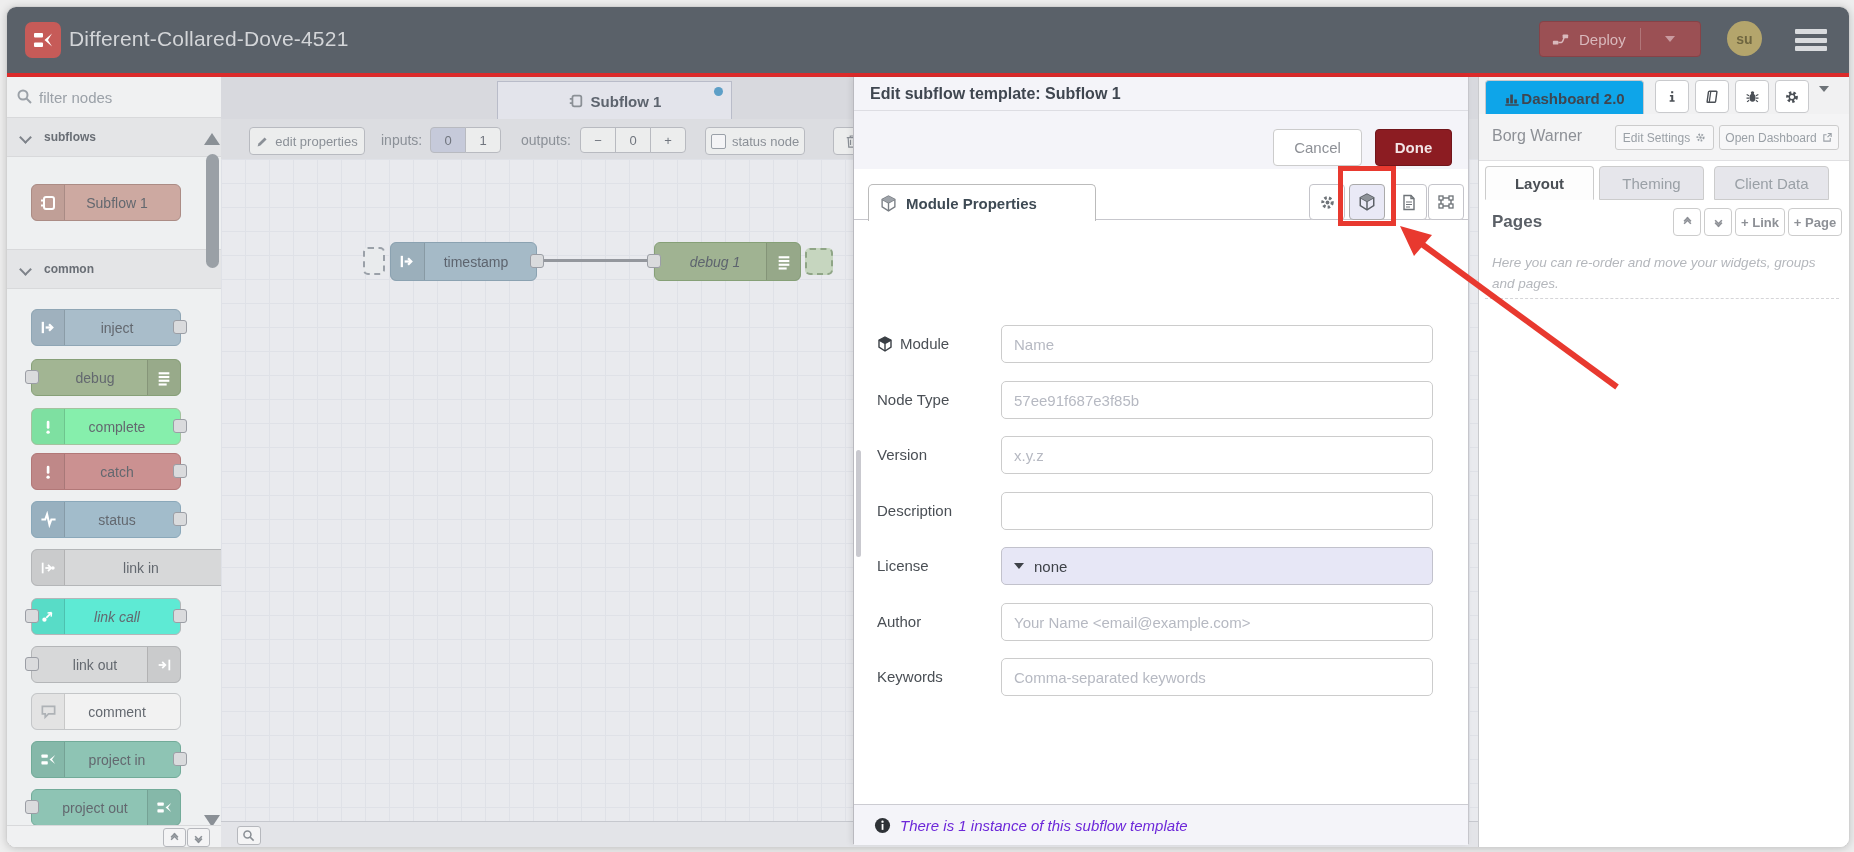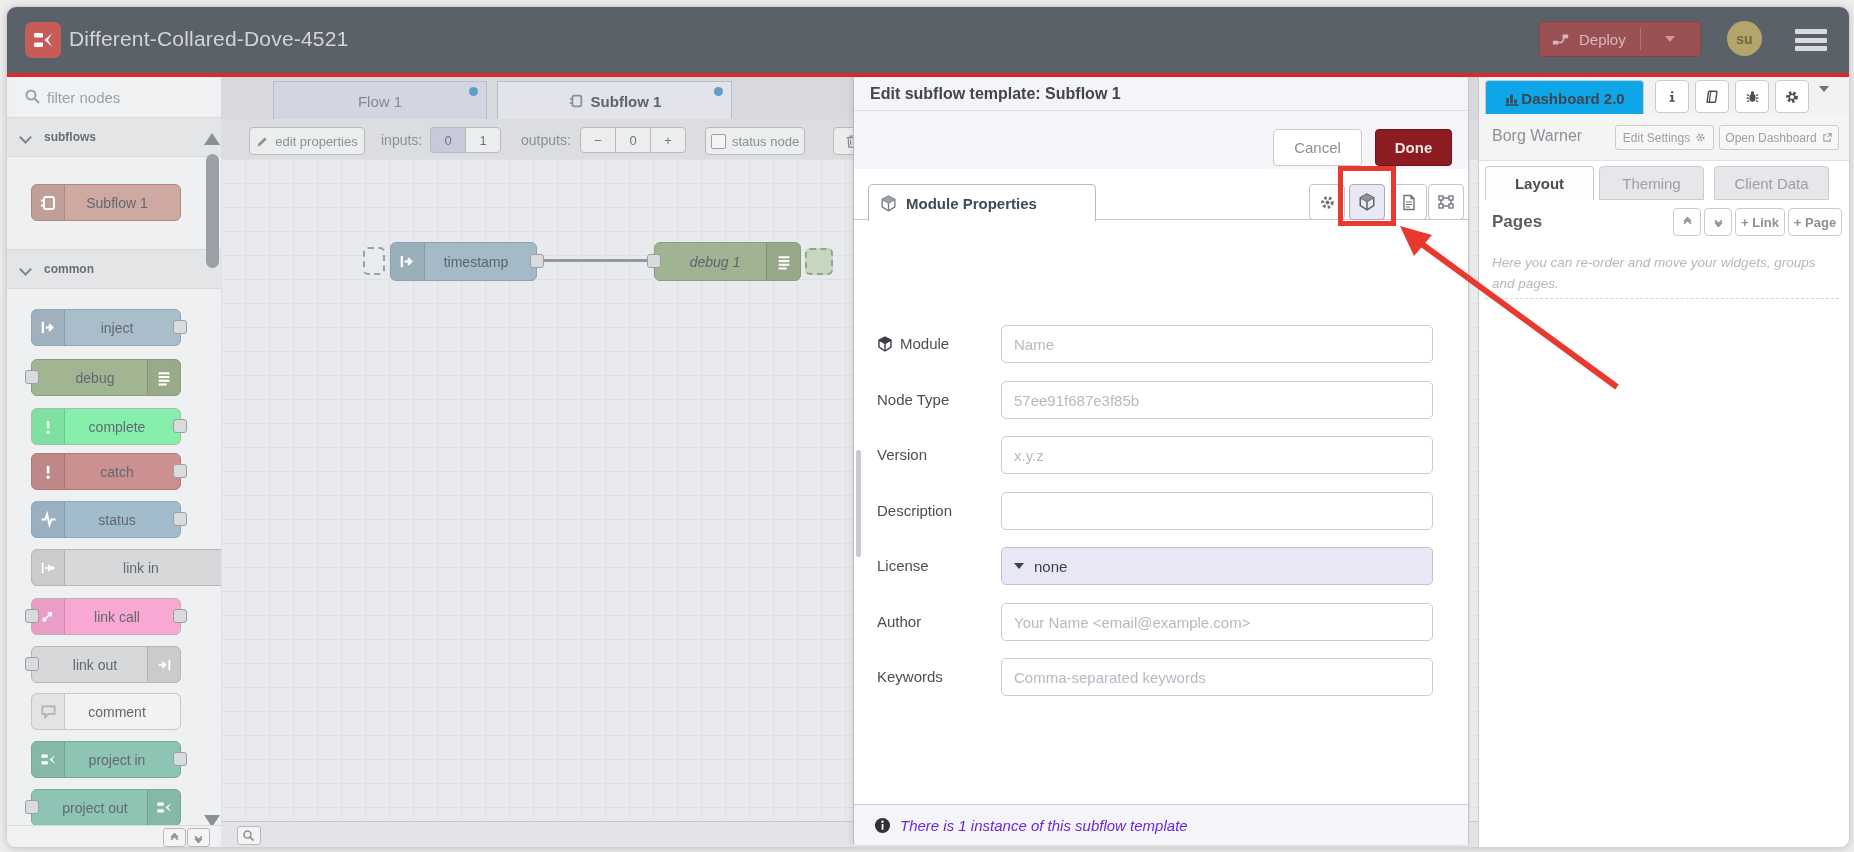--- a/index.html
+++ b/index.html
@@ -12,21 +12,21 @@
   .logo{position:absolute;left:18px;top:15px;width:36px;height:36px;border-radius:7px;display:flex;align-items:center;justify-content:center;}
   .deploy{position:absolute;left:1532px;top:14px;width:160px;height:34px;border-radius:4px;border:1px solid #874247;display:flex;align-items:center;}
   .deploy .lbl{color:#d9b9bc;font-size:15px;margin-left:10px;}
   .deploy .divider{width:1px;height:22px;background:rgba(255,255,255,.22);margin-left:14px;}
   .tri-down{width:0;height:0;border-left:5px solid transparent;border-right:5px solid transparent;border-top:6px solid #c99ba0;}
   .avatar{position:absolute;left:1720px;top:14px;width:35px;height:35px;border-radius:50%;display:flex;align-items:center;justify-content:center;font-weight:bold;font-size:14px;color:#6f6640;}
   .burger{position:absolute;left:1788px;top:22px;width:32px;height:22px;display:flex;flex-direction:column;justify-content:space-between;cursor:pointer;}
   .burger div{height:5px;background:#d9dbde;border-radius:1px;}
   
   .palette{position:absolute;left:0;top:70px;width:214px;height:770px;background:#eef0f1;border-right:1px solid #c6c7cb;}
-  .filter{position:absolute;left:8px;top:0;width:214px;height:40px;background:#f0f1f2;border-bottom:1px solid #d8d9db;}
+  .filter{position:absolute;left:0;top:0;width:214px;height:40px;background:#f0f1f2;border-bottom:1px solid #d8d9db;}
   .filter input{position:absolute;left:30px;top:7px;width:160px;height:24px;border:none;background:transparent;outline:none;font-size:15px;color:#666;}
   .filter input::placeholder{color:#9ba1a8;}
   .cat{position:absolute;left:0;width:214px;height:38px;background:#e4e5e7;border-top:1px solid #d8d9db;border-bottom:1px solid #d8d9db;display:flex;align-items:center;}
   .cat .chv{margin-left:14px;color:#7e838a;}
   .cat .lbl{margin-left:14px;font-size:12px;font-weight:bold;color:#696e75;}
   .chv{display:inline-block;width:7px;height:7px;border-right:2px solid currentColor;border-bottom:2px solid currentColor;transform:rotate(45deg);}
   .chv.up{transform:rotate(-135deg);}
   .pnode{position:absolute;left:24px;width:148px;height:35px;border:1.5px solid;border-radius:6px;display:flex;align-items:center;}
   .picon{position:absolute;top:0;width:32px;height:100%;background:rgba(0,0,0,.06);display:flex;align-items:center;justify-content:center;}
   .picon.left{left:0;border-right:1px solid rgba(0,0,0,.12);border-radius:4px 0 0 4px;}
@@ -237,21 +237,21 @@
               <path d="M3 3v12" stroke="#fff" stroke-width="2"></path>
               <path d="M6 9h5" stroke="#fff" stroke-width="2"></path>
               <path d="M9 5.5 12.5 9 9 12.5" fill="none" stroke="#fff" stroke-width="2"></path>
               <circle cx="14.5" cy="9" r="2" fill="#fff"></circle>
             </svg>
       </div>
       <div class="plabel">link in</div>
       <div class="port r"></div>
     </div>
 
-    <div class="pnode" style="top: 521px; background-color: #f9a8d4; border-color: rgb(180, 182, 184);">
+    <div class="pnode" style="top: 521px; background-color: #5eead4; border-color: rgb(180, 182, 184); font-style: italic;">
       <div class="picon left">
         <svg width="16" height="16" viewBox="0 0 18 18">
               <circle cx="5" cy="12" r="2.4" fill="#fff"></circle>
               <path d="M7 10 13 4" stroke="#fff" stroke-width="2"></path>
               <path d="M13 4l-4.5.5M13 4l-.5 4.5" stroke="#fff" stroke-width="1.6"></path>
             </svg>
       </div>
       <div class="plabel">link call</div>
       <div class="port l"></div>
       <div class="port r"></div>
@@ -319,24 +319,20 @@
         <span class="chev2">
               <span class="chv"></span>
               <span class="chv"></span>
             </span>
       </div>
     </div>
   </div>
 
   <div class="canvas">
     <div class="tabbar">
-      <div class="tab" style="left: 52px; width: 212px; background-color: rgb(211, 213, 226);">
-        <span style="font-size:15px;color:#858b94">Flow 1</span>
-        <span class="dot" style="background-color: rgb(93, 159, 199);"></span>
-      </div>
       <div class="tab" style="left: 276px; width: 233px; background-color: rgb(227, 228, 235);">
         <svg width="16" height="16" viewBox="0 0 18 18" style="margin-right:7px">
               <rect x="5" y="3" width="10" height="12" rx="2" fill="none" stroke="#8b9096" stroke-width="2"></rect>
               <path d="M2 6.5h3M2 11.5h3" stroke="#8b9096" stroke-width="2"></path>
             </svg>
         <span style="font-size:15px;font-weight:bold;color:#5d646e">Subflow 1</span>
         <span class="dot" style="background-color: rgb(93, 159, 199);"></span>
       </div>
     </div>
 

